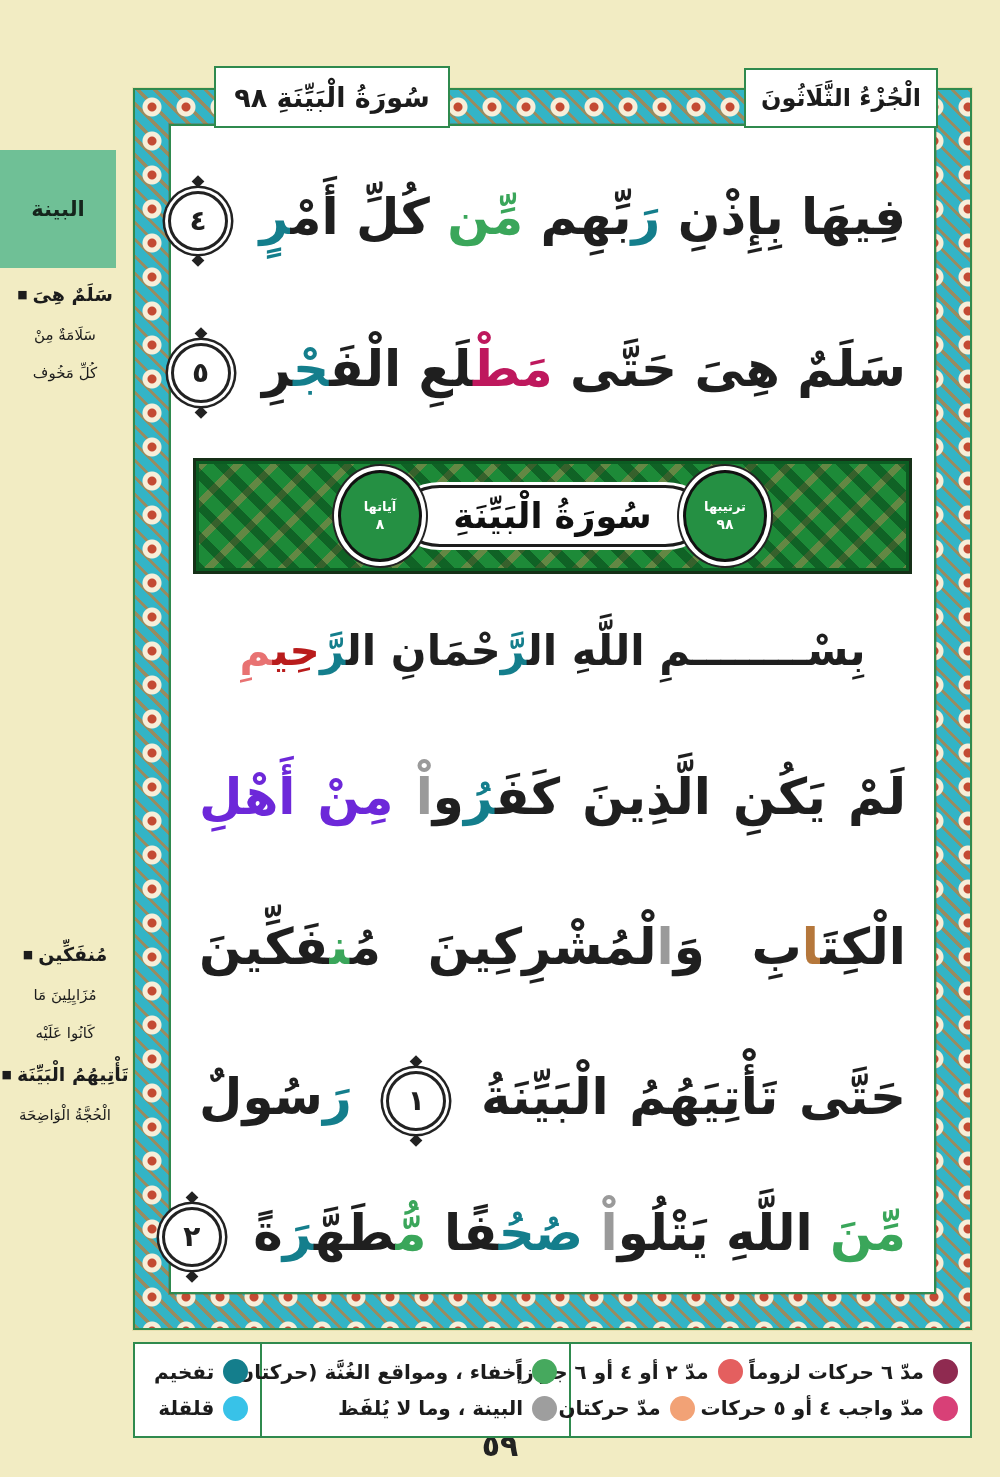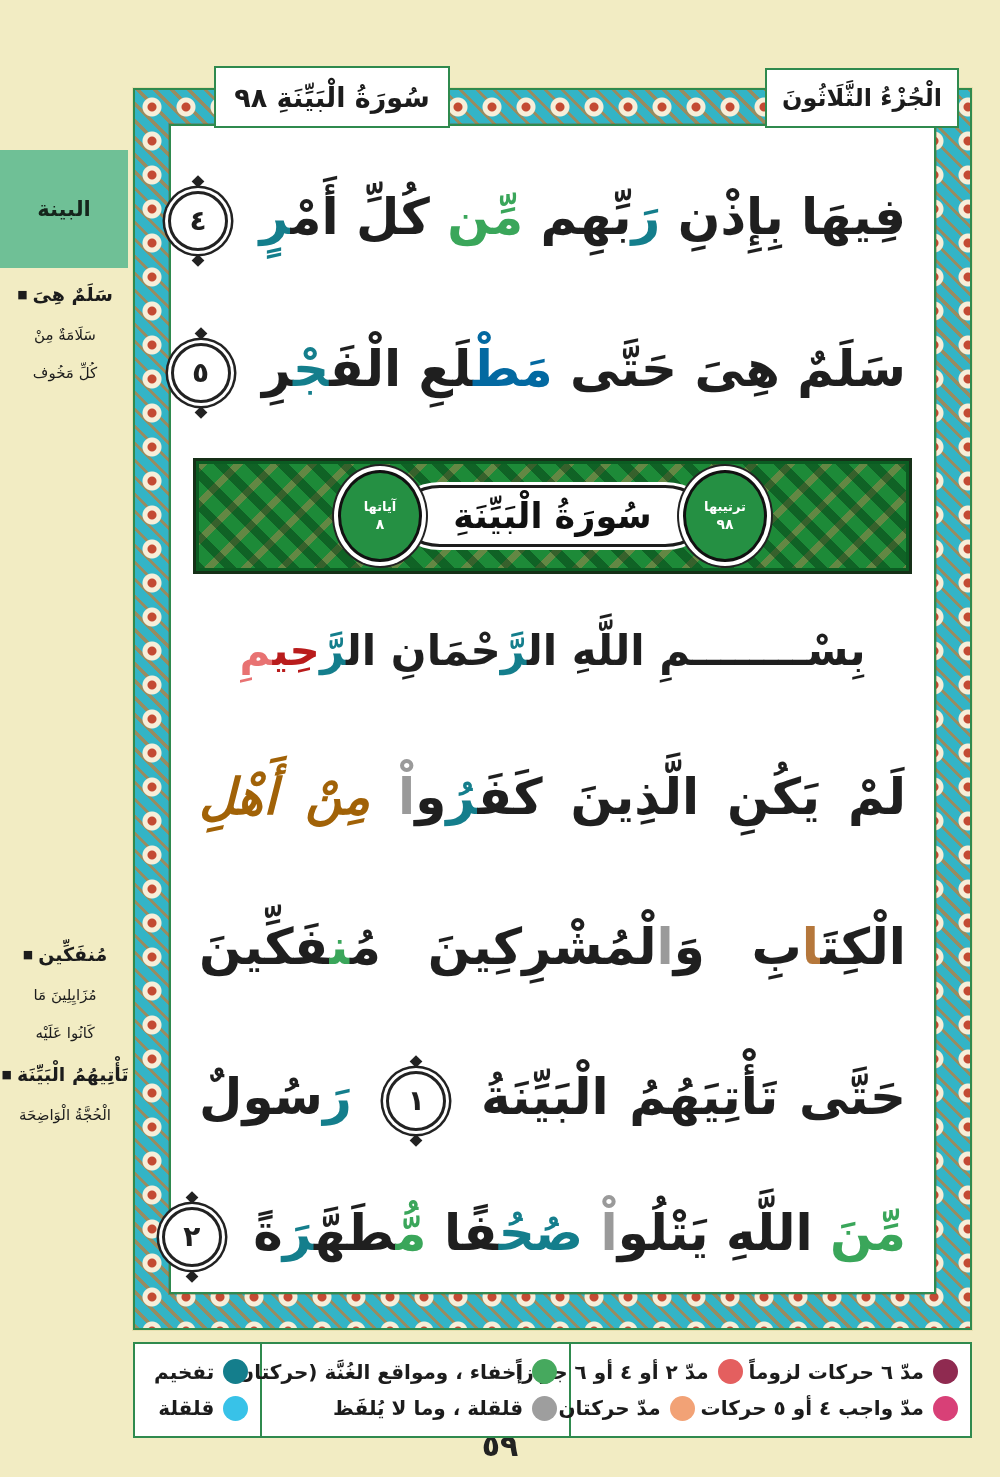--- a/index.html
+++ b/index.html
@@ -20,24 +20,24 @@
     box-shadow:0 0 0 1px #e7dfae;
   }
   .frame-inner{
     position:relative;width:100%;height:100%;box-sizing:border-box;
     background:#fff;border:2px solid #2f8a4e;box-shadow:0 0 0 1px rgba(120,90,40,.35);
   }
 
   
   .hdr{position:absolute;background:#fff;border:2px solid #2f8a4e;display:flex;align-items:center;justify-content:center;z-index:5;direction:rtl;font-weight:bold;color:#1c1c1c;}
   .hdr-left{left:214px;top:66px;width:232px;height:58px;font-size:27px;}
-  .hdr-right{left:765px;top:68px;width:190px;height:56px;font-size:24px;}
-
-  
-  .side-tab{position:absolute;left:0;top:150px;width:128px;height:118px;background:#6fc096;
+  .hdr-right{left:744px;top:68px;width:190px;height:56px;font-size:24px;}
+
+  
+  .side-tab{position:absolute;left:0;top:150px;width:116px;height:118px;background:#6fc096;
     display:flex;align-items:center;justify-content:center;font-size:21px;font-weight:bold;color:#15251c;}
   .note-group{position:absolute;left:0;width:130px;direction:rtl;text-align:center;color:#1c1c1c;}
   .ng1{top:272px;} .ng2{top:932px;}
   .note-term{display:flex;direction:rtl;align-items:center;justify-content:center;gap:5px;font-size:19px;font-weight:bold;height:44px;}
   .bullet{font-size:11px;line-height:1;}
   .note-line{font-size:15px;height:38px;line-height:38px;white-space:nowrap;}
 
   
   .qarea{position:absolute;left:0;top:0;right:0;bottom:0;}
   .qline{
@@ -137,39 +137,39 @@
     <span>الْجُزْءُ الثَّلَاثُونَ</span>
   </div>
 
   <div class="frame">
     <div class="frame-inner">
       <div class="qarea">
 
         <div class="qline" style="top:16px;"><span style="color: rgb(31, 31, 31); margin-top: 15px;">فِيهَا بِإِذْنِ </span><span style="color: rgb(20, 126, 140);">رَ</span><span style="color: rgb(31, 31, 31);">بِّهِم </span><span style="color: rgb(58, 166, 90);">مِّن </span><span style="color: rgb(31, 31, 31);">كُلِّ أَمْ‍</span><span style="color: rgb(20, 126, 140);">‍رٍ </span><span class="marker">
               <span class="marker-num">٤</span>
             </span></div>
-        <div class="qline" style="top:168px;"><span style="color: rgb(31, 31, 31);">سَلَمٌ هِىَ حَتَّى </span><span style="color: #0369a1; margin-top: 25px;">مَطْ‍</span><span style="color: rgb(31, 31, 31);">‍لَعِ الْفَ‍</span><span style="color: rgb(20, 126, 140);">‍جْ‍</span><span style="color: rgb(31, 31, 31);">‍رِ </span><span class="marker">
+        <div class="qline" style="top:168px;"><span style="color: rgb(31, 31, 31);">سَلَمٌ هِىَ حَتَّى </span><span style="color: #be185d; margin-top: 25px;">مَطْ‍</span><span style="color: rgb(31, 31, 31);">‍لَعِ الْفَ‍</span><span style="color: rgb(20, 126, 140);">‍جْ‍</span><span style="color: rgb(31, 31, 31);">‍رِ </span><span class="marker">
               <span class="marker-num">٥</span>
             </span></div>
 
         <div class="banner">
           <div class="oval oval-ayat">
             <span class="w1">آياتها</span>
             <span class="w2">٨</span>
           </div>
           <div class="cartouche">سُورَةُ الْبَيِّنَةِ</div>
           <div class="oval oval-order">
             <span class="w1">ترتيبها</span>
             <span class="w2">٩٨</span>
           </div>
         </div>
 
         <div class="bismillah" style="top:462px;"><span style="color: rgb(31, 31, 31); margin-top: 44px;">بِسْــــــــمِ اللَّهِ ال‍</span><span style="color: rgb(20, 126, 140);">‍رَّ</span><span style="color: rgb(31, 31, 31);">حْمَانِ ال‍</span><span style="color: rgb(20, 126, 140);">‍رَّ</span><span style="color: #b91c1c;">حِي‍</span><span style="color: rgb(232, 114, 114);">‍مِ</span></div>
 
-        <div class="qline" style="top:596px;"><span style="color: rgb(31, 31, 31);">لَمْ يَكُنِ الَّذِينَ كَفَ‍</span><span style="color: rgb(20, 126, 140);">‍رُ</span><span style="color: rgb(31, 31, 31);">و</span><span style="color: rgb(154, 154, 154);">اْ</span><span style="color: #a16207; font-style: italic;"> مِنْ أَهْلِ</span></div>
+        <div class="qline" style="top:596px;"><span style="color: rgb(31, 31, 31);">لَمْ يَكُنِ الَّذِينَ كَفَ‍</span><span style="color: rgb(20, 126, 140);">‍رُ</span><span style="color: rgb(31, 31, 31);">و</span><span style="color: rgb(154, 154, 154);">اْ</span><span style="color: #6d28d9;"> مِنْ أَهْلِ</span></div>
         <div class="qline" style="top:746px;"><span style="color: rgb(31, 31, 31);">الْكِتَ‍</span><span style="color: rgb(181, 119, 59);">‍ا</span><span style="color: rgb(31, 31, 31);">بِ وَ</span><span style="color: rgb(154, 154, 154);">ا</span><span style="color: rgb(31, 31, 31);">لْمُشْرِكِينَ مُ‍</span><span style="color: rgb(58, 166, 90);">‍ن‍</span><span style="color: rgb(31, 31, 31);">‍فَكِّينَ</span></div>
         <div class="qline" style="top:896px;"><span style="color: rgb(31, 31, 31);">حَتَّى تَأْتِيَهُمُ الْبَيِّنَةُ </span><span class="marker">
               <span class="marker-num">١</span>
             </span><span style="color: rgb(20, 126, 140);"> رَ</span><span style="color: rgb(31, 31, 31);">سُولٌ</span></div>
         <div class="qline" style="top:1032px;"><span style="color: rgb(58, 166, 90);">مِّنَ </span><span style="color: rgb(31, 31, 31);">اللَّهِ يَتْلُو</span><span style="color: rgb(154, 154, 154);">اْ </span><span style="color: rgb(20, 126, 140);">صُحُ‍</span><span style="color: rgb(31, 31, 31);">‍فًا </span><span style="color: rgb(58, 166, 90);">مُّ‍</span><span style="color: rgb(31, 31, 31);">‍طَهَّ‍</span><span style="color: rgb(20, 126, 140);">‍رَ</span><span style="color: rgb(31, 31, 31);">ةً </span><span class="marker">
               <span class="marker-num">٢</span>
             </span></div>
 
       </div>
     </div>
@@ -201,21 +201,21 @@
     <div class="legend-sec sec-ghunnah">
         <div class="legend-row">
           <div class="legend-item">
             <span class="dot" style="background: rgb(70, 169, 94);"></span>
             <span>إخفاء ، ومواقع الغُنَّة (حركتان)</span>
           </div>
         </div>
         <div class="legend-row">
           <div class="legend-item">
             <span class="dot" style="background: rgb(158, 158, 158);"></span>
-            <span>قلقلة ، وما لا يُلفَظ</span>
+            <span>البينة ، وما لا يُلفَظ</span>
           </div>
         </div>
       </div>
     <div class="legend-sec sec-tafkhim">
         <div class="legend-row">
           <div class="legend-item">
             <span class="dot" style="background: rgb(20, 126, 140);"></span>
             <span>تفخيم</span>
           </div>
         </div>

